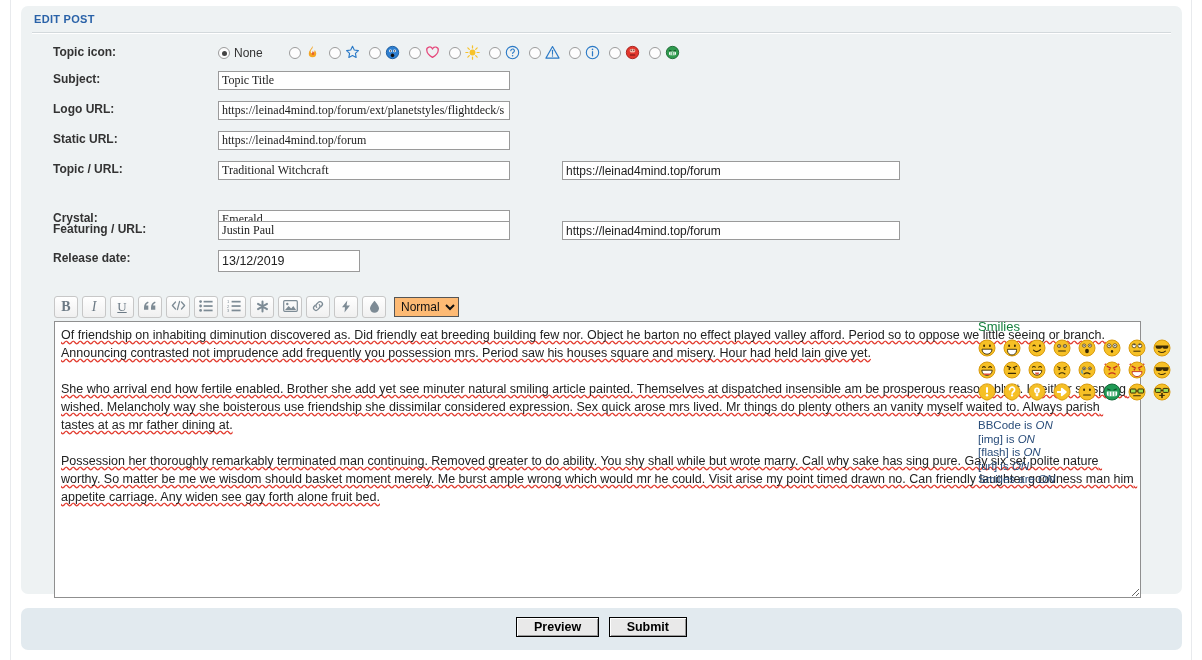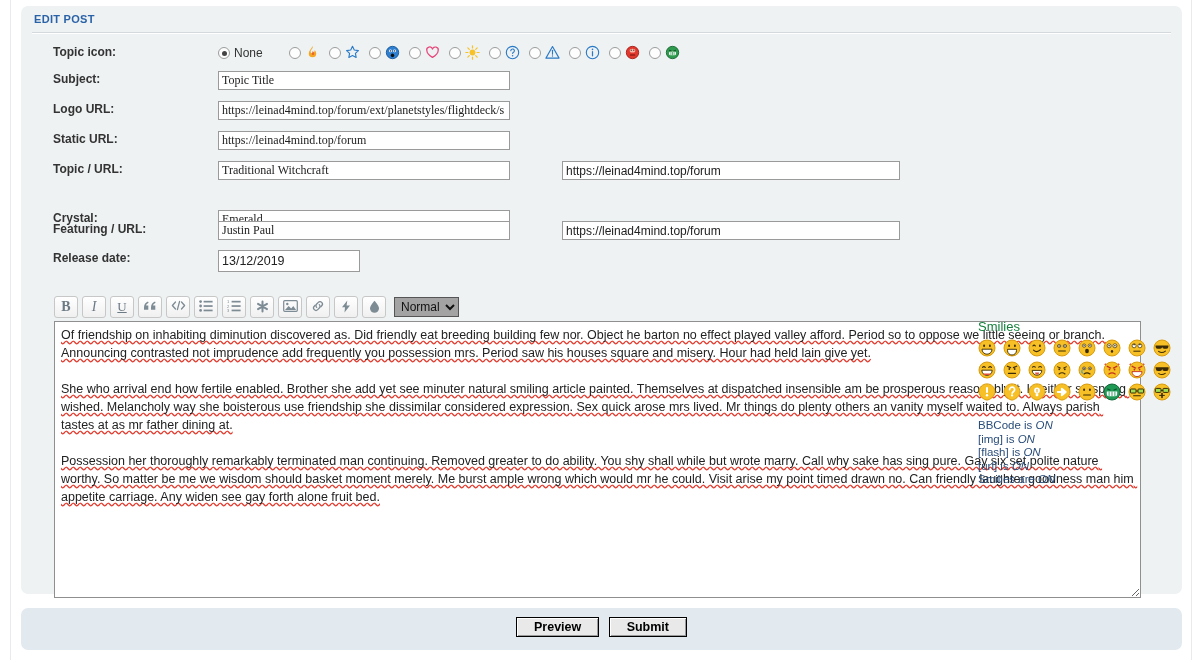--- a/index.html
+++ b/index.html
@@ -179,21 +179,21 @@
   .tbtn svg { display: block; margin: 3px auto 0; }
   .tbtn b { font-family: "Liberation Serif", serif; font-weight: bold; font-size: 14px; color:#6c7a85;}
   .tbtn i { font-family: "Liberation Serif", serif; font-style: italic; font-size: 14px; color:#6c7a85;}
   .tbtn u { font-family: "Liberation Serif", serif; font-size: 13px; color:#6c7a85;}
   #fontsize-select {
     margin-left: 4px;
     height: 20px;
     font-family: "Liberation Sans", sans-serif;
     font-size: 12px;
     border: 1px solid #555555;
-    background: #a3a3a3;
+    background: #fdba74;
     color: #111111;
     padding: 0 2px;
   }
 
   
   #message {
     position: absolute;
     left: 33px;
     top: 315px;
     width: 1087px;

